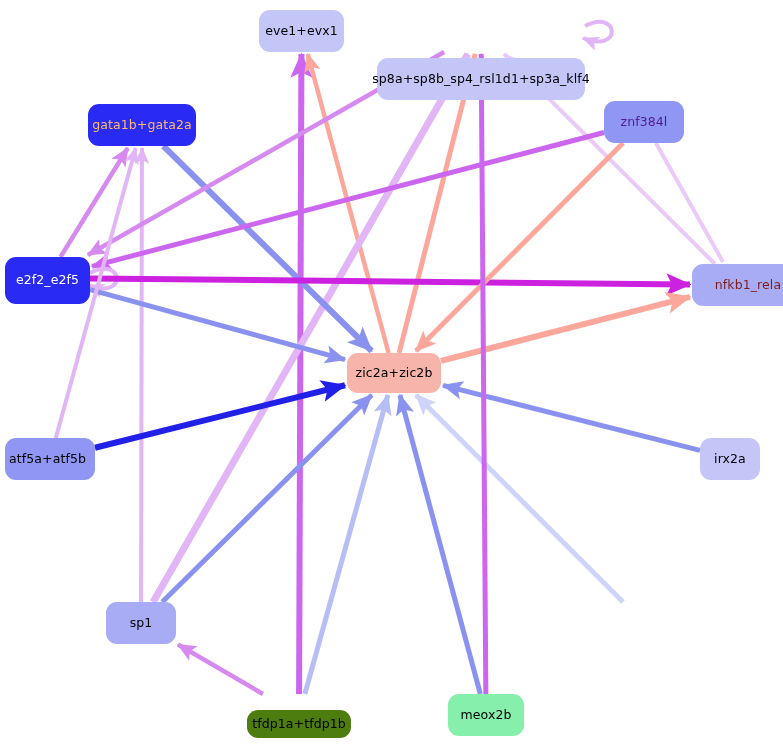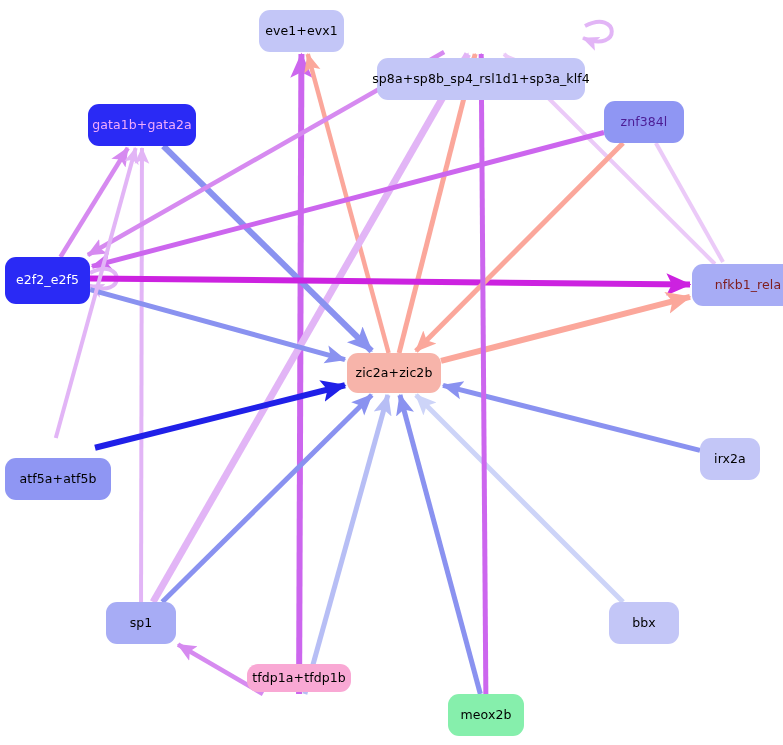--- a/index.html
+++ b/index.html
@@ -113,47 +113,44 @@
       <line x1="262.93" y1="694.00" x2="178.00" y2="644.54" stroke="#d68af0" stroke-width="4.5" stroke-linecap="butt" marker-end="url(#arw-violet)"></line>
       <line x1="655.85" y1="143.00" x2="723.02" y2="262.00" stroke="#ebcaf8" stroke-width="4" stroke-linecap="butt"></line>
     </svg>
   <div id="node-layer">
       <div class="node" style="left: 259px; top: 10px; width: 85px; height: 42px; background: rgb(195, 198, 247); color: rgb(0, 0, 0);">
         <span class="node-label">eve1+evx1</span>
       </div>
       <div class="node" style="left: 377px; top: 10px; width: 208px; height: 42px; background: rgb(195, 198, 247); color: rgb(0, 0, 0); margin-top: 48px;">
         <span class="node-label">sp8a+sp8b_sp4_rsl1d1+sp3a_klf4</span>
       </div>
-      <div class="node" style="left: 88px; top: 104px; width: 108px; height: 42px; background: rgb(42, 42, 245); color: #f0abfc;">
+      <div class="node" style="left: 88px; top: 104px; width: 108px; height: 42px; background: rgb(42, 42, 245); color: #fdba74;">
         <span class="node-label">gata1b+gata2a</span>
       </div>
       <div class="node" style="left: 604px; top: 101px; width: 80px; height: 42px; background: rgb(143, 150, 243); color: #4c1d95;">
         <span class="node-label">znf384l</span>
       </div>
       <div class="node" style="left: 5px; top: 257px; width: 85px; height: 47px; background: rgb(42, 42, 245); color: rgb(255, 255, 255);">
         <span class="node-label">e2f2_e2f5</span>
       </div>
       <div class="node" style="left: 692px; top: 264px; width: 112px; height: 42px; background: rgb(167, 172, 245); color: #7f1d1d;">
         <span class="node-label">nfkb1_rela</span>
       </div>
       <div class="node" style="left: 347px; top: 353px; width: 94px; height: 40px; background: rgb(247, 180, 170); color: rgb(0, 0, 0);">
         <span class="node-label">zic2a+zic2b</span>
       </div>
-      <div class="node" style="left: 5px; top: 458px; width: 106px; height: 42px; background: rgb(143, 150, 243); color: rgb(0, 0, 0);">
+      <div class="node" style="left: 5px; top: 438px; width: 90px; height: 42px; background: rgb(143, 150, 243); color: rgb(0, 0, 0); justify-content: flex-end;">
         <span class="node-label">atf5a+atf5b</span>
       </div>
       <div class="node" style="left: 700px; top: 438px; width: 60px; height: 42px; background: rgb(195, 198, 247); color: rgb(0, 0, 0);">
         <span class="node-label">irx2a</span>
       </div>
       <div class="node" style="left: 106px; top: 602px; width: 70px; height: 42px; background: rgb(167, 172, 245); color: rgb(0, 0, 0);">
         <span class="node-label">sp1</span>
       </div>
-      <div class="node" style="left: 609px; top: 602px; width: 70px; height: 42px; background: rgb(195, 198, 247); color: rgb(0, 0, 0);">
-        <span class="node-label">bbx</span>
-      </div>
-      <div class="node" style="left: 247px; top: 664px; width: 104px; height: 28px; background: #f9a8d4; color: rgb(0, 0, 0);">
+      <div class="node" style="left: 247px; top: 710px; width: 104px; height: 28px; background: #4d7c0f; color: rgb(0, 0, 0);">
         <span class="node-label">tfdp1a+tfdp1b</span>
       </div>
       <div class="node" style="left: 448px; top: 694px; width: 76px; height: 42px; background: #86efac; color: rgb(0, 0, 0);">
         <span class="node-label">meox2b</span>
       </div>
     </div>
 </div>
 
 </body></html>

